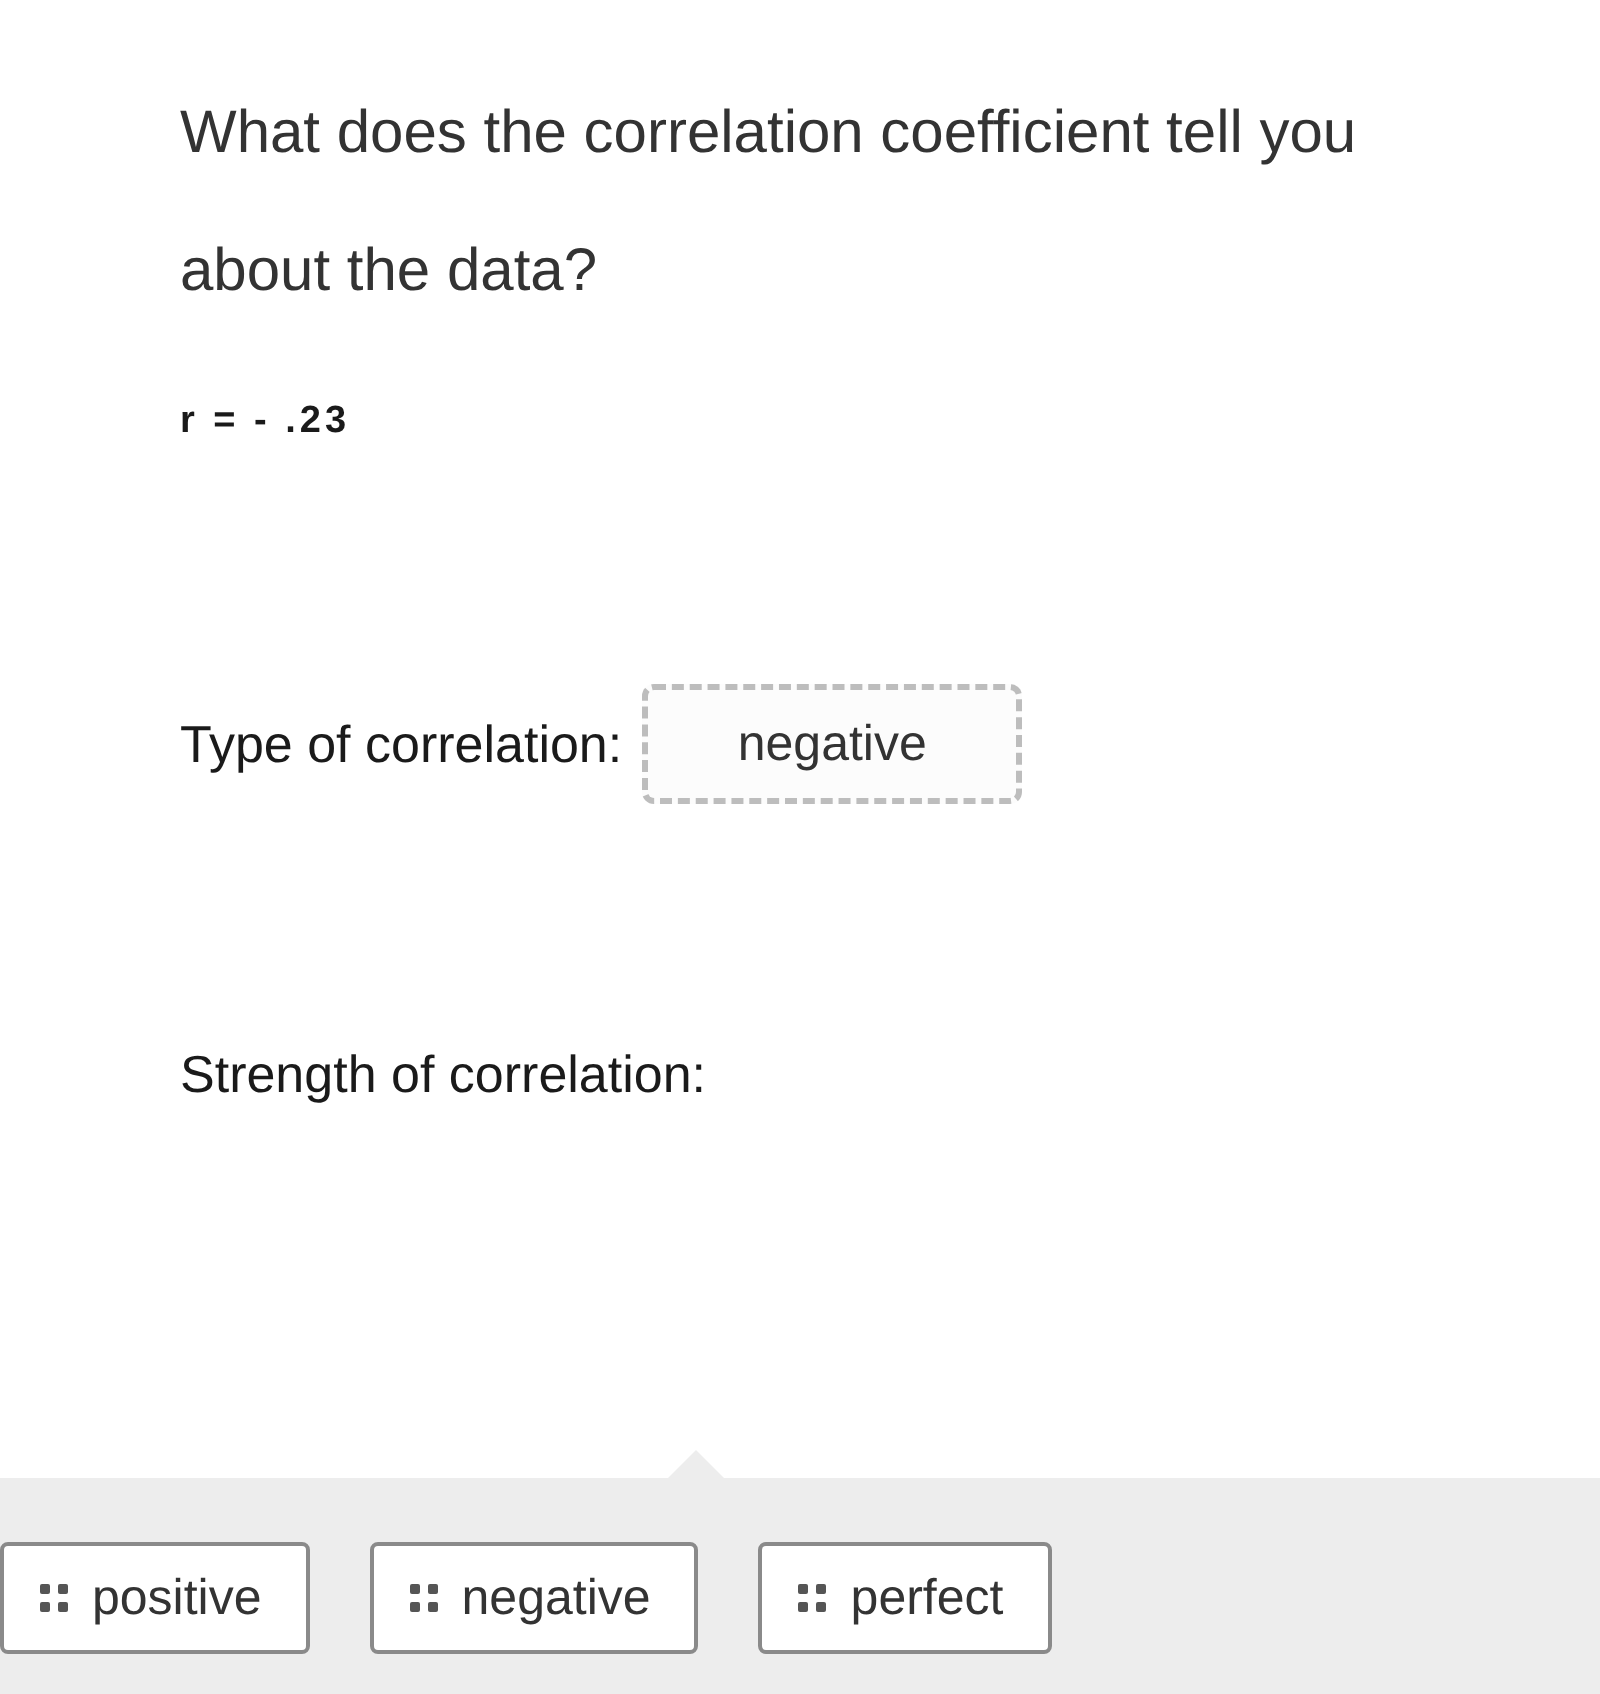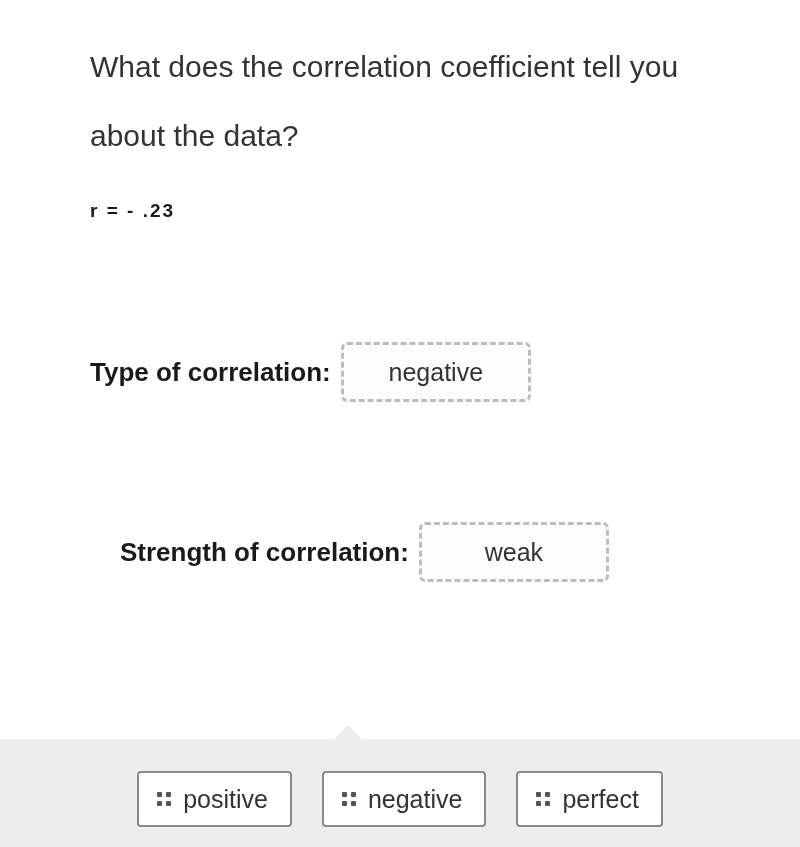--- a/index.html
+++ b/index.html
@@ -27,21 +27,21 @@
     color: #1a1a1a;
     margin-bottom: 120px;
   }
   .row {
     display: flex;
     align-items: center;
     margin-bottom: 120px;
   }
   .label {
     font-size: 26px;
-    font-weight: 700;
+    font-weight: 400;
     color: #1a1a1a;
     margin-right: 10px;
     white-space: nowrap;
   }
   .dropzone {
     display: inline-flex;
     align-items: center;
     justify-content: center;
     min-width: 190px;
     height: 60px;
@@ -54,21 +54,20 @@
     padding: 0 20px;
   }
   .tray {
     position: absolute;
     bottom: 0;
     left: 0;
     right: 0;
     background: #ededed;
     padding: 32px 0 20px 0;
     display: flex;
-    justify-content: center;
     gap: 30px;
   }
   .tray::before {
     content: "";
     position: absolute;
     top: -14px;
     left: 330px;
     width: 0; height: 0;
     border-left: 18px solid transparent;
     border-right: 18px solid transparent;
@@ -104,23 +103,22 @@
 
 <div class="content">
   <div class="question">What does the correlation coefficient tell you about the data?</div>
   <div class="equation">r  =  - .23</div>
 
   <div class="row">
     <div class="label">Type of correlation:</div>
     <div class="dropzone">negative</div>
   </div>
 
-  <div class="row" style="margin-bottom:60px;margin-left:30px;">
+  <div class="row" style="margin-bottom:60px;">
     <div class="label">Strength of correlation:</div>
-    <div class="dropzone">weak</div>
   </div>
 </div>
 
 <div class="tray">
   <div class="chip">
     <span class="grip">
         <span></span>
         <span></span>
         <span></span>
         <span></span>

